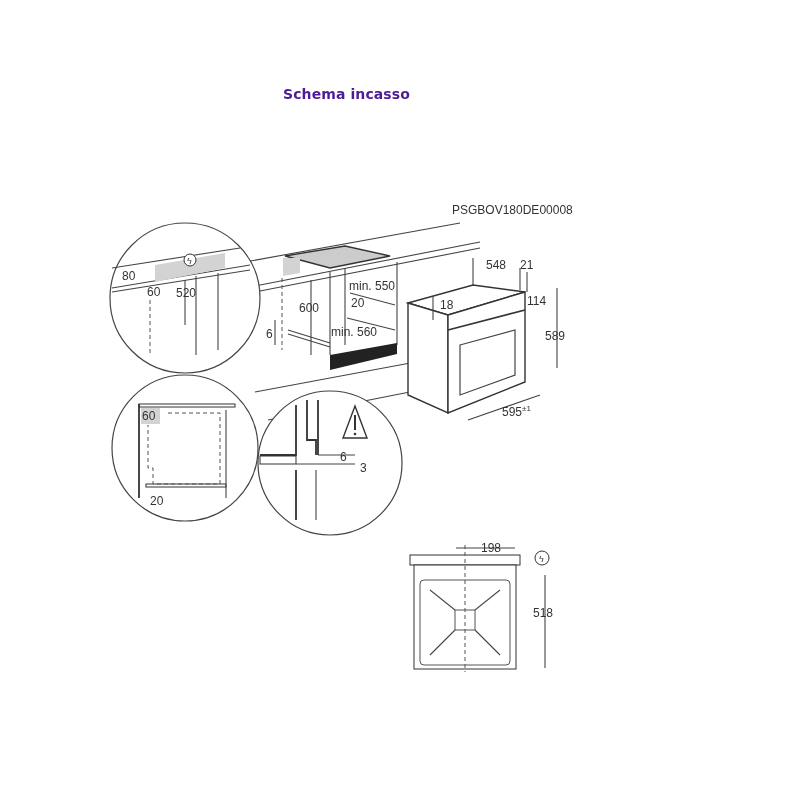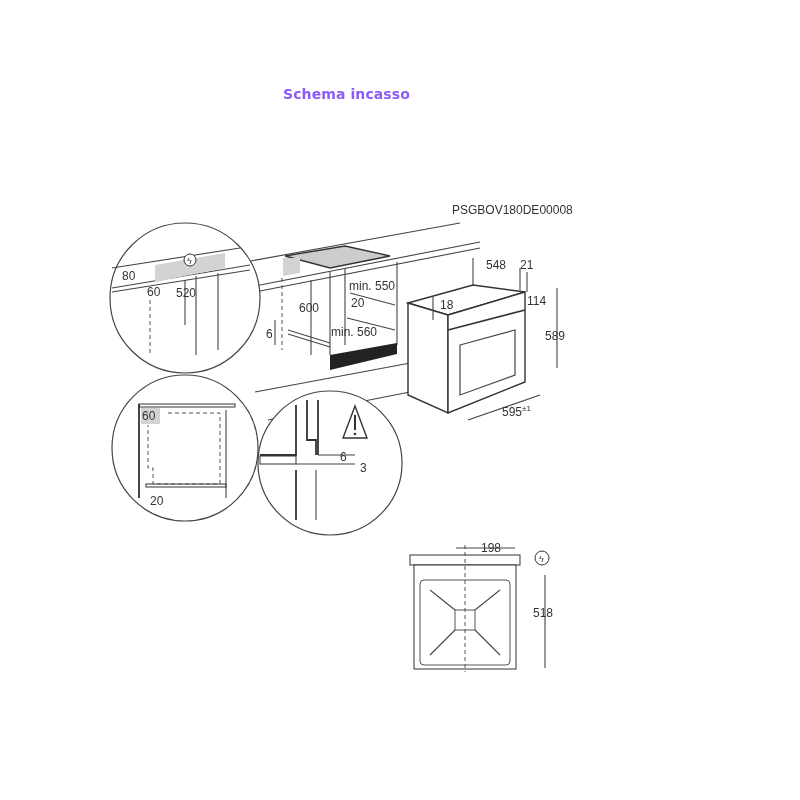--- a/index.html
+++ b/index.html
@@ -1,17 +1,17 @@
 <!DOCTYPE html>
 <html><head>
 <meta charset="utf-8">
 <style>
   html, body { margin:0; padding:0; background:#ffffff; }
   body { width:800px; height:800px; position:relative; overflow:hidden; font-family:"Liberation Sans", sans-serif; }
-  .title { position:absolute; left:283px; top:86px; font-family:"DejaVu Sans", sans-serif; font-size:14px; font-weight:bold; color:#8b5cf6; letter-spacing:0.1px; }
+  .title { position:absolute; left:283px; top:86px; font-family:"DejaVu Sans", sans-serif; font-size:14px; font-weight:bold; color:#4c1d95; letter-spacing:0.1px; }
   svg { position:absolute; left:0; top:0; }
   .dim { font-family:"Liberation Sans", sans-serif; font-size:12px; fill:#333; }
   .code { font-family:"Liberation Sans", sans-serif; font-size:12px; fill:#333; }
   .ln { stroke:#444; stroke-width:1.1; fill:none; }
   .thk { stroke:#333; stroke-width:1.8; fill:none; }
   .dsh { stroke:#555; stroke-width:1; fill:none; stroke-dasharray:4 3; }
   .gray { fill:#d3d3d3; stroke:none; }
   .circ { stroke:#444; stroke-width:1.2; fill:#fff; }
 </style>
 </head>

